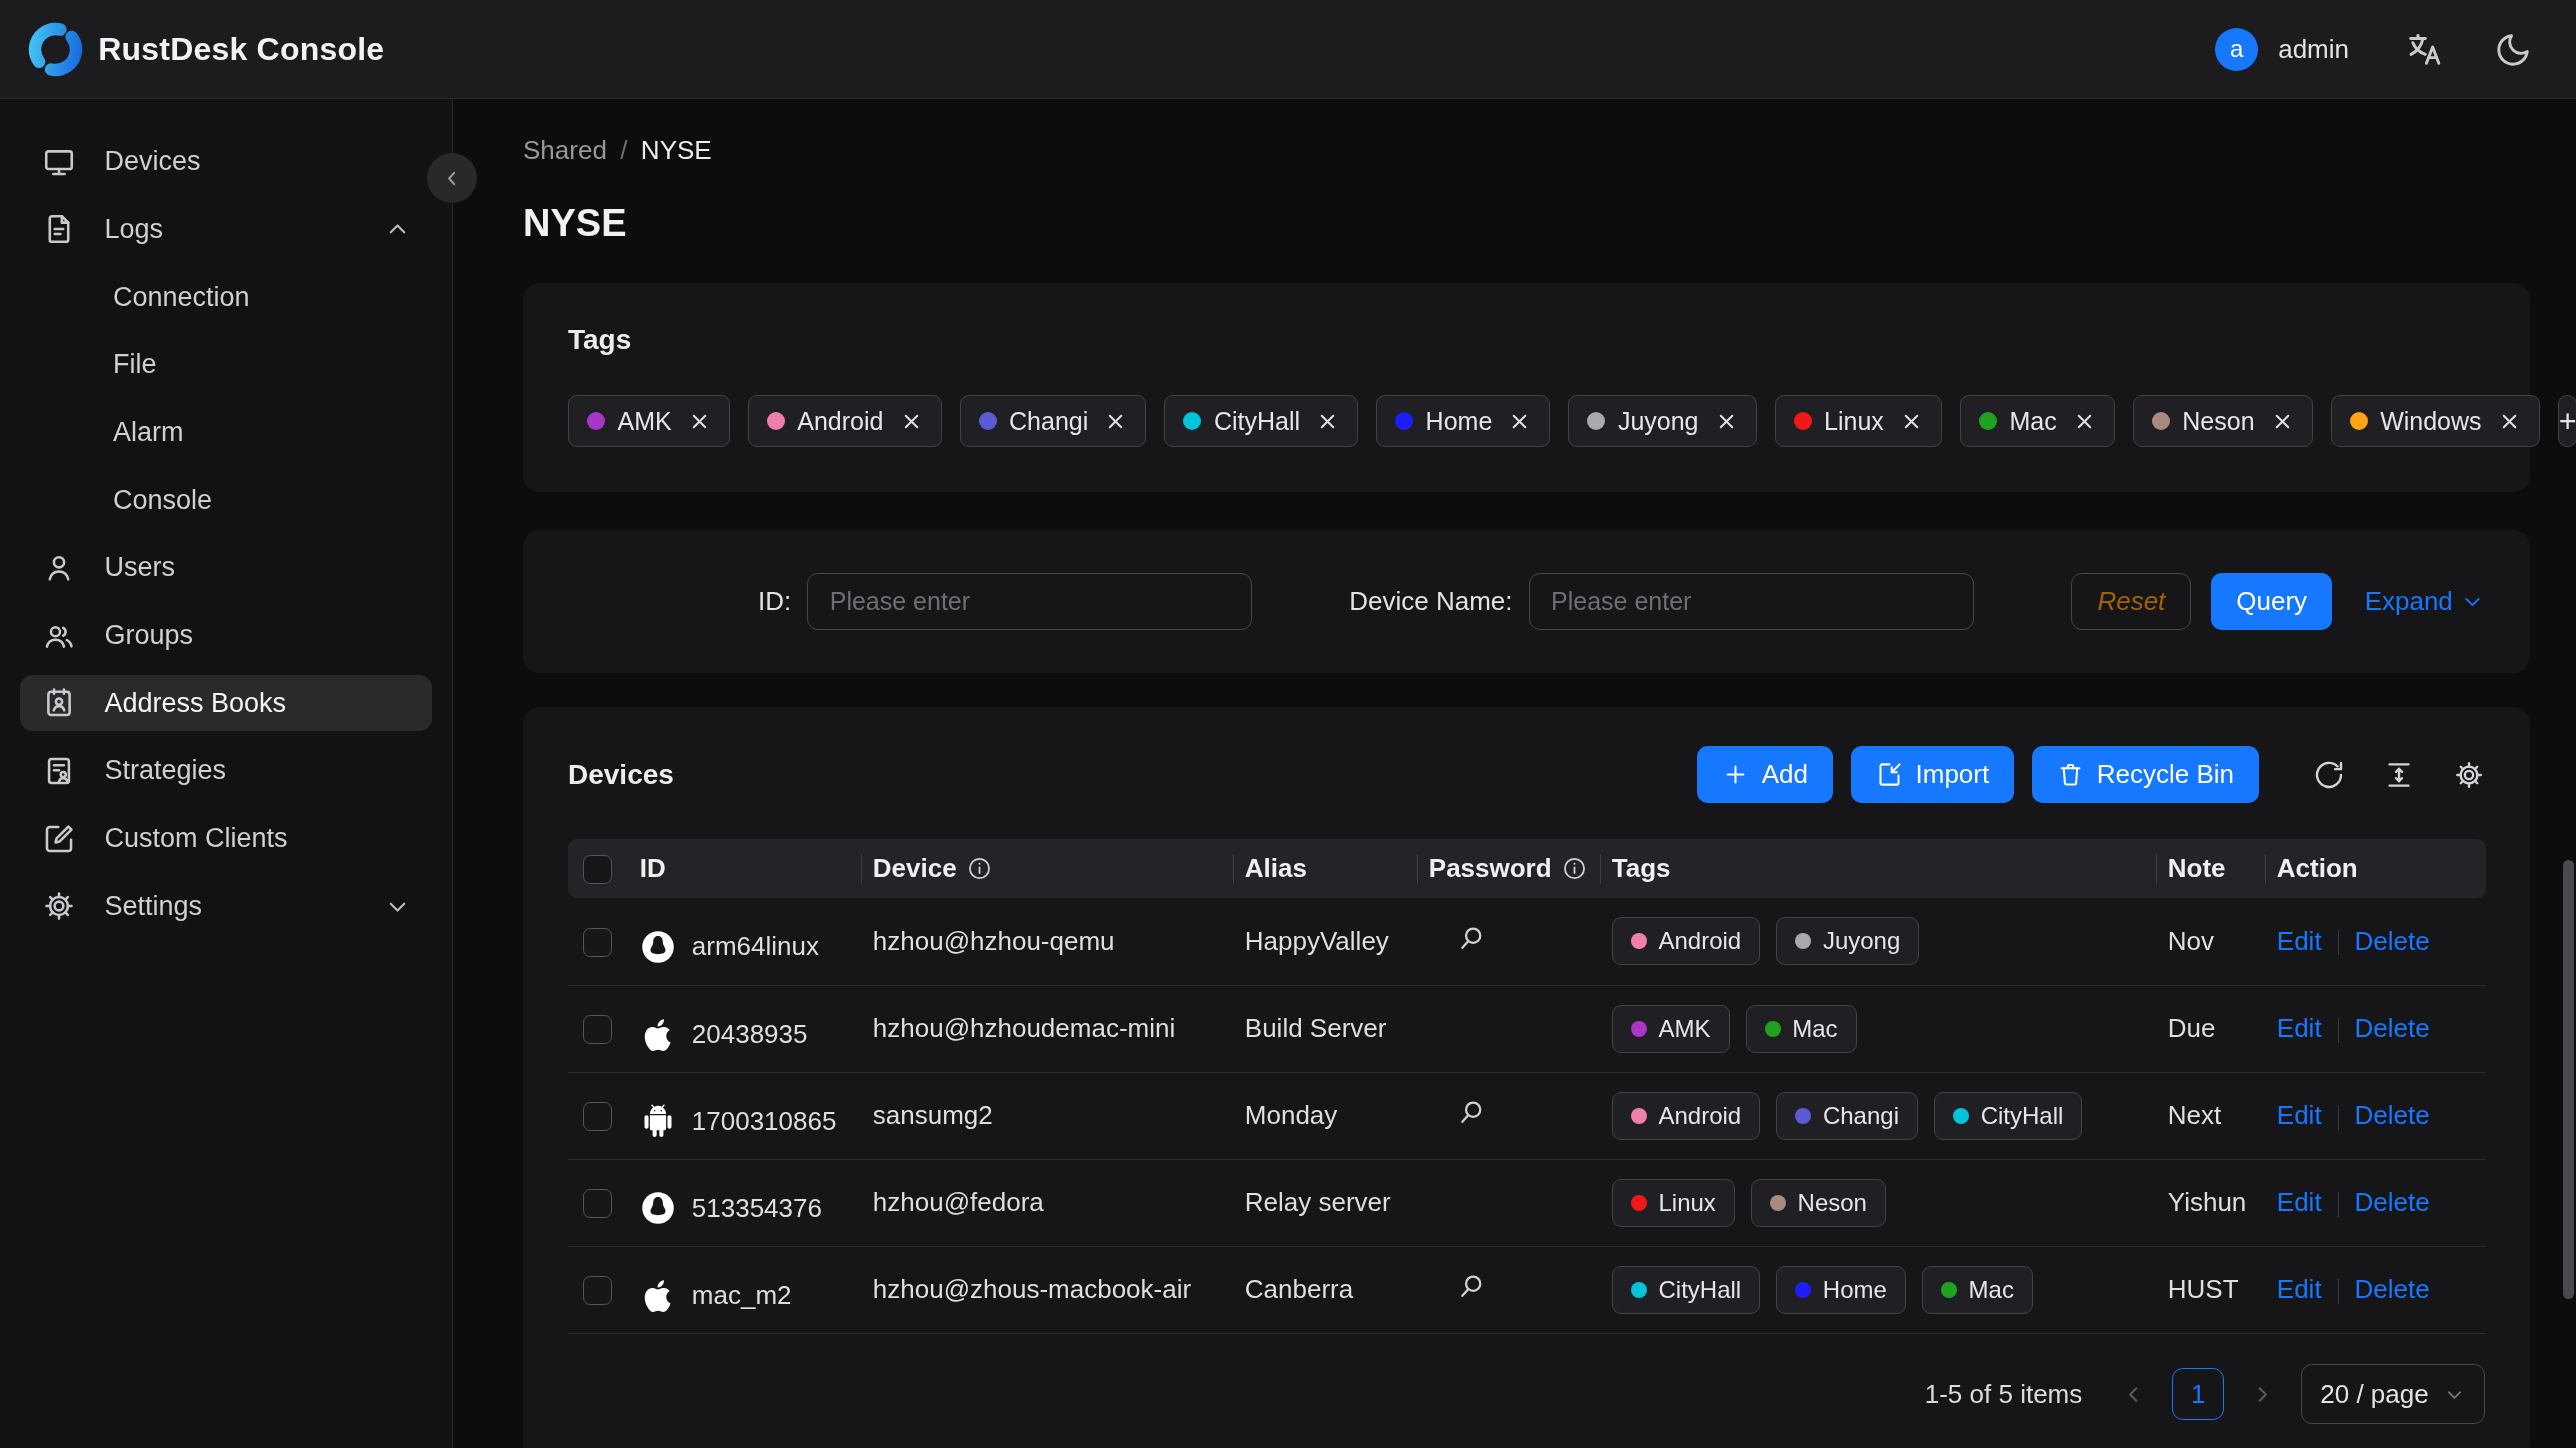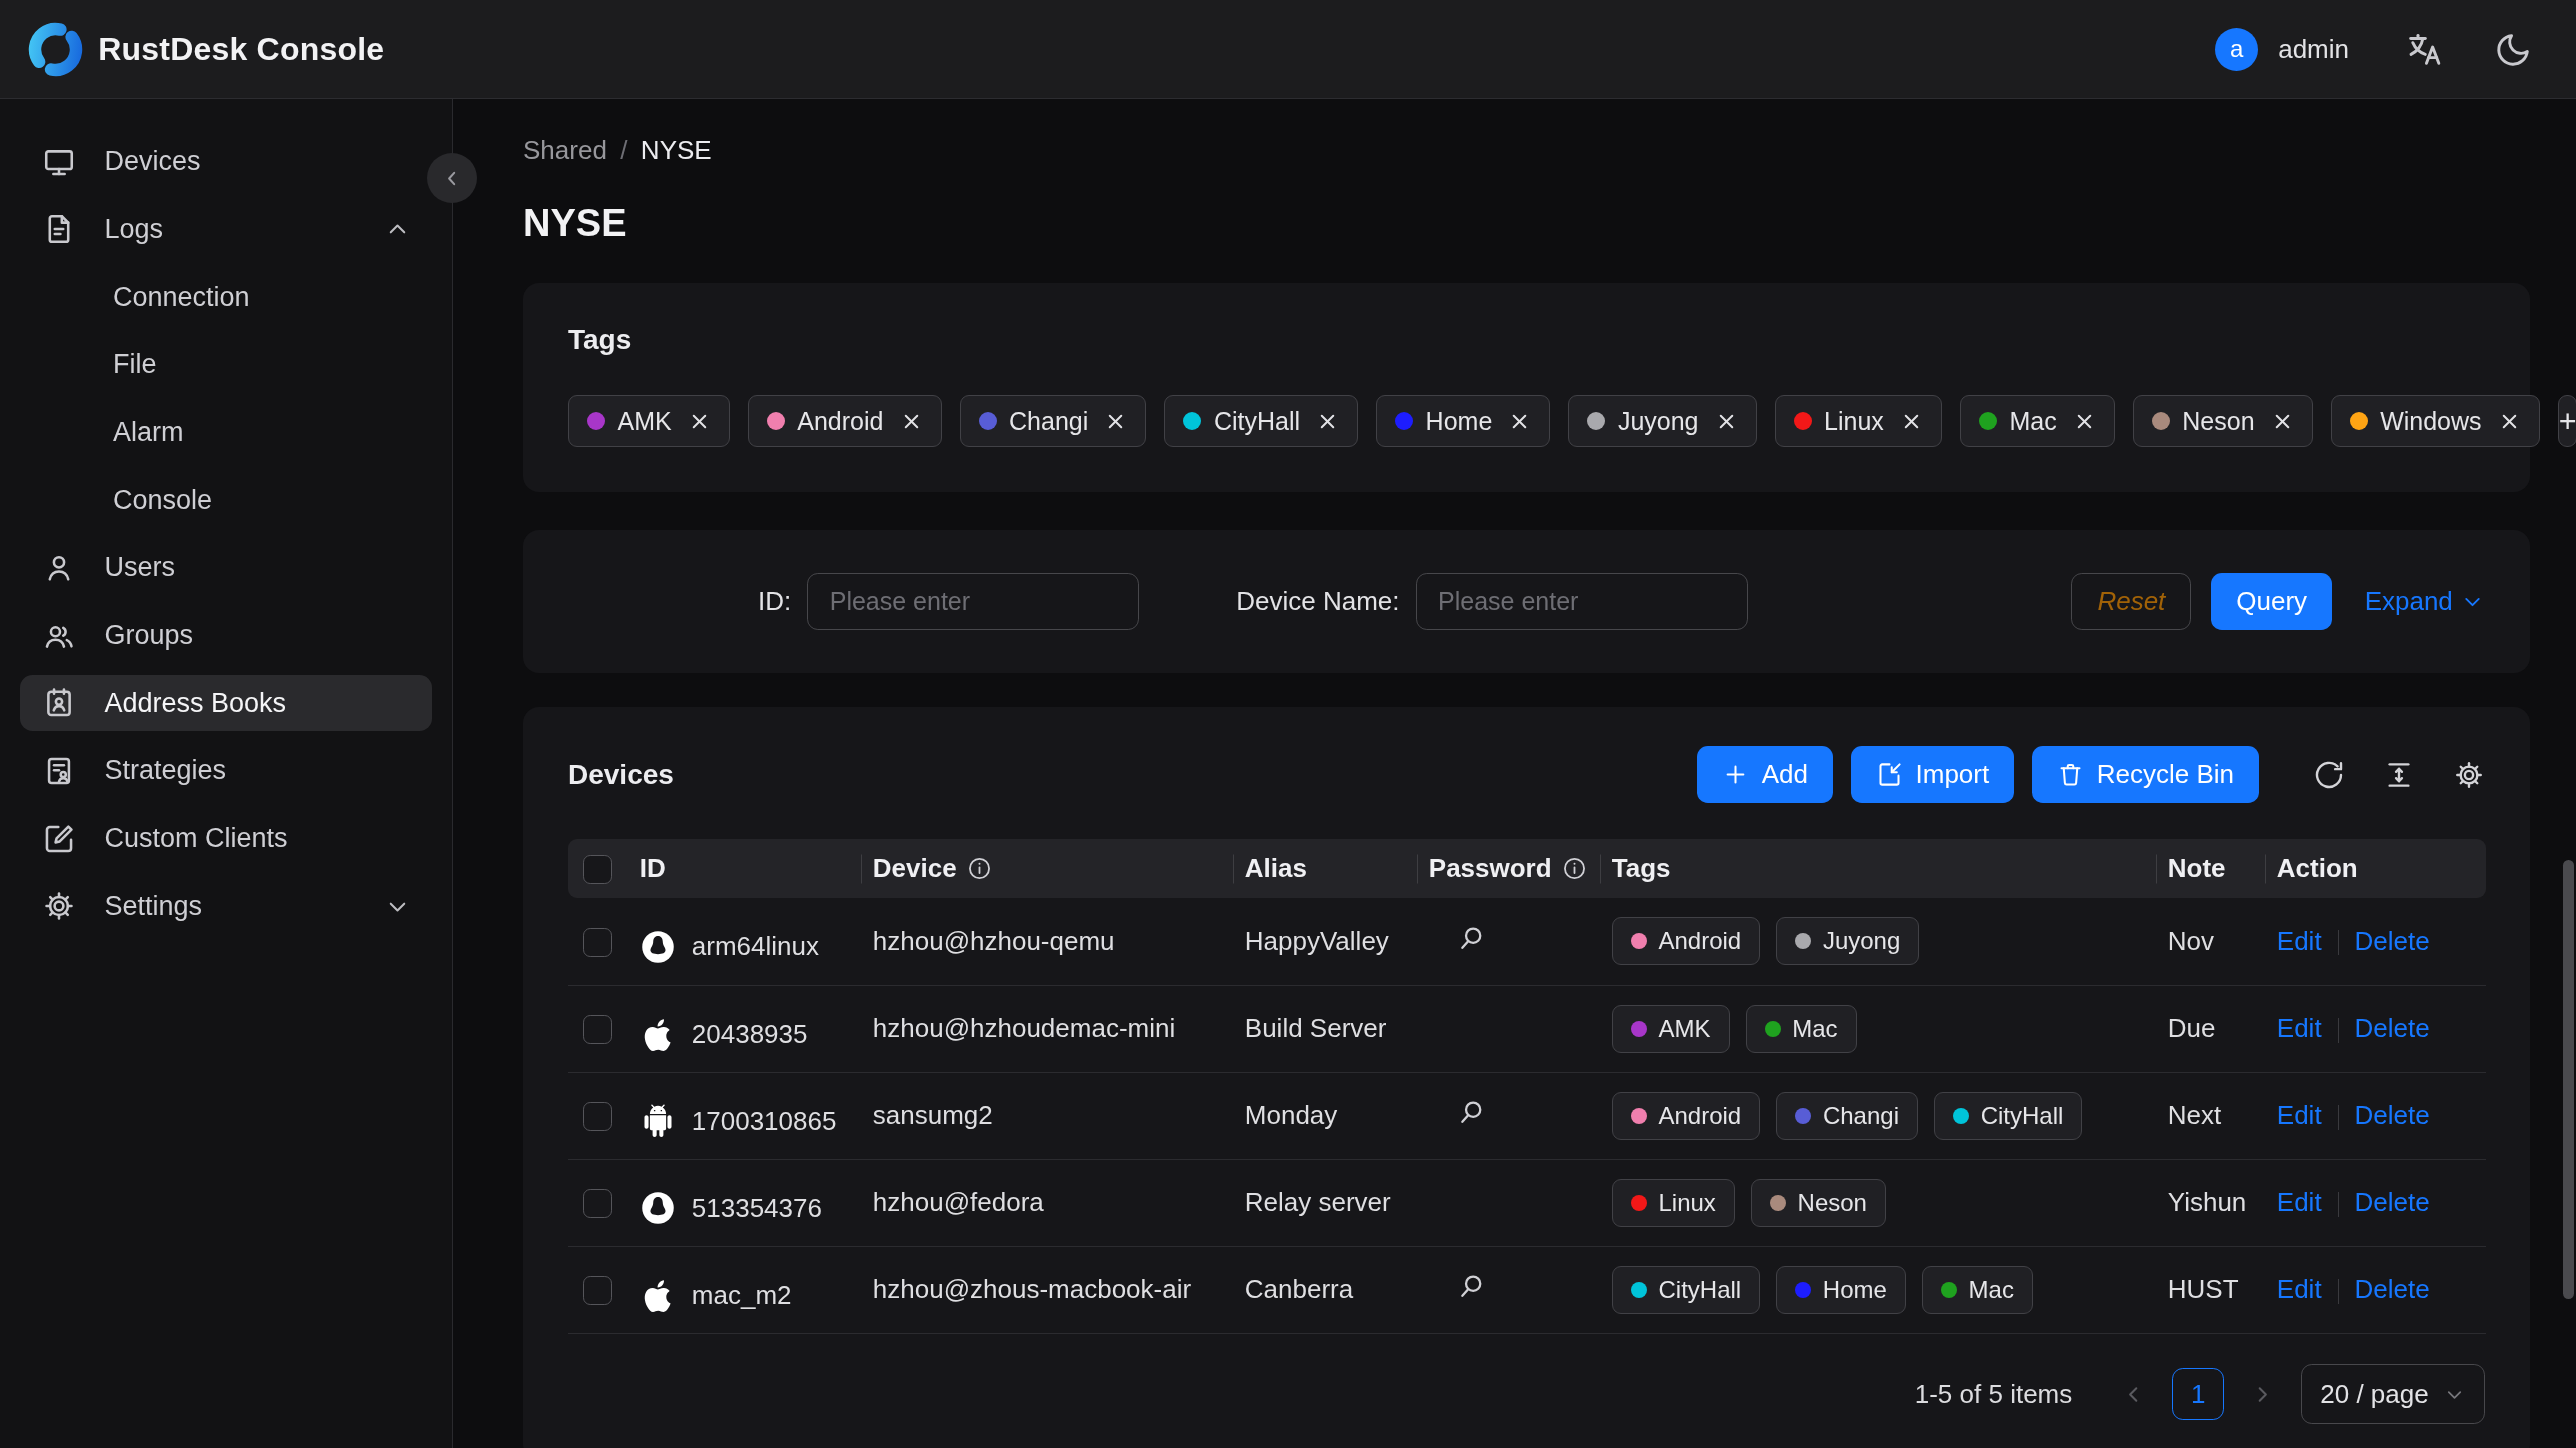--- a/index.html
+++ b/index.html
@@ -77,21 +77,21 @@
   .chip-close { width:23px; height:23px; fill:none; stroke:#e2e2e6; stroke-width:2.1; stroke-linecap:round; margin-left:3.6px; cursor:pointer; }
   .add-tag-btn {
     width:52px; height:52px; border:0.9px solid #414146; background:#202024; border-radius:9px;
     color:#e6e6e9; font-size:30.5px; display:flex; align-items:center; justify-content:center; cursor:pointer;
   }
 
   
   .filter-card { margin-top:38px; padding:43px 45px; display:flex; align-items:center; }
   .filter-label { font-size:26px; color:#e3e3e6; margin-right:16px; }
   .filter-input {
-    width:332px; height:57px; background:transparent; border:0.9px solid #47474b; border-radius:10.8px;
+    width:445px; height:57px; background:transparent; border:0.9px solid #47474b; border-radius:10.8px;
     padding:0 21.5px; font-size:25px; color:#e8e8ea; font-family:inherit; outline:none;
   }
   .filter-input::placeholder { color:#6e6e74; }
   .grp-id { margin-left:190px; display:flex; align-items:center; }
   .grp-name { margin-left:97px; display:flex; align-items:center; }
   .filter-actions { margin-left:auto; display:flex; align-items:center; gap:20px; }
   .btn {
     height:57px; border-radius:10.8px; font-size:26px; display:inline-flex; align-items:center;
     justify-content:center; padding:0 25px; cursor:pointer; border:none; font-family:inherit;
   }
@@ -127,21 +127,21 @@
     background:#17171a; cursor:pointer; vertical-align:middle; margin-left:4.5px;
   }
   .id-wrap { display:flex; align-items:center; gap:16px;margin-top:11px; }
   .os-icon { width:36px; height:36px; flex:0 0 auto; }
   .pw-icon { width:30.5px; height:30.5px; stroke:#d0d0d5; cursor:pointer; margin-left:27px; }
   .row-tags { display:flex; align-items:center; gap:16px; }
   .action-link { color:#1677ff; cursor:pointer; text-decoration:none; }
   .action-divider { display:inline-block; width:0.9px; height:25px; background:#3a3a3e; margin:0 16px; vertical-align:middle; }
 
   .pagination { margin-top:30.5px; display:flex; align-items:center; justify-content:flex-end; gap:25px; font-size:26px; }
-  .page-total { color:#dcdcdf; margin-right:23px; }
+  .page-total { color:#dcdcdf; margin-right:13px; }
   .page-chevron { width:27px; height:27px; stroke:#5a5a5f; }
   .page-num {
     width:52px; height:52px; border:1.8px solid #1677ff; border-radius:10.8px; color:#1677ff;
     display:flex; align-items:center; justify-content:center; cursor:pointer;
   }
   .page-size {
     height:60px; border:0.9px solid #48484c; border-radius:10.8px; padding:0 18px;
     display:flex; align-items:center; gap:14.3px; color:#e3e3e6; cursor:pointer;
   }
   .page-size svg { width:23px; height:23px; stroke:#77777c; }

